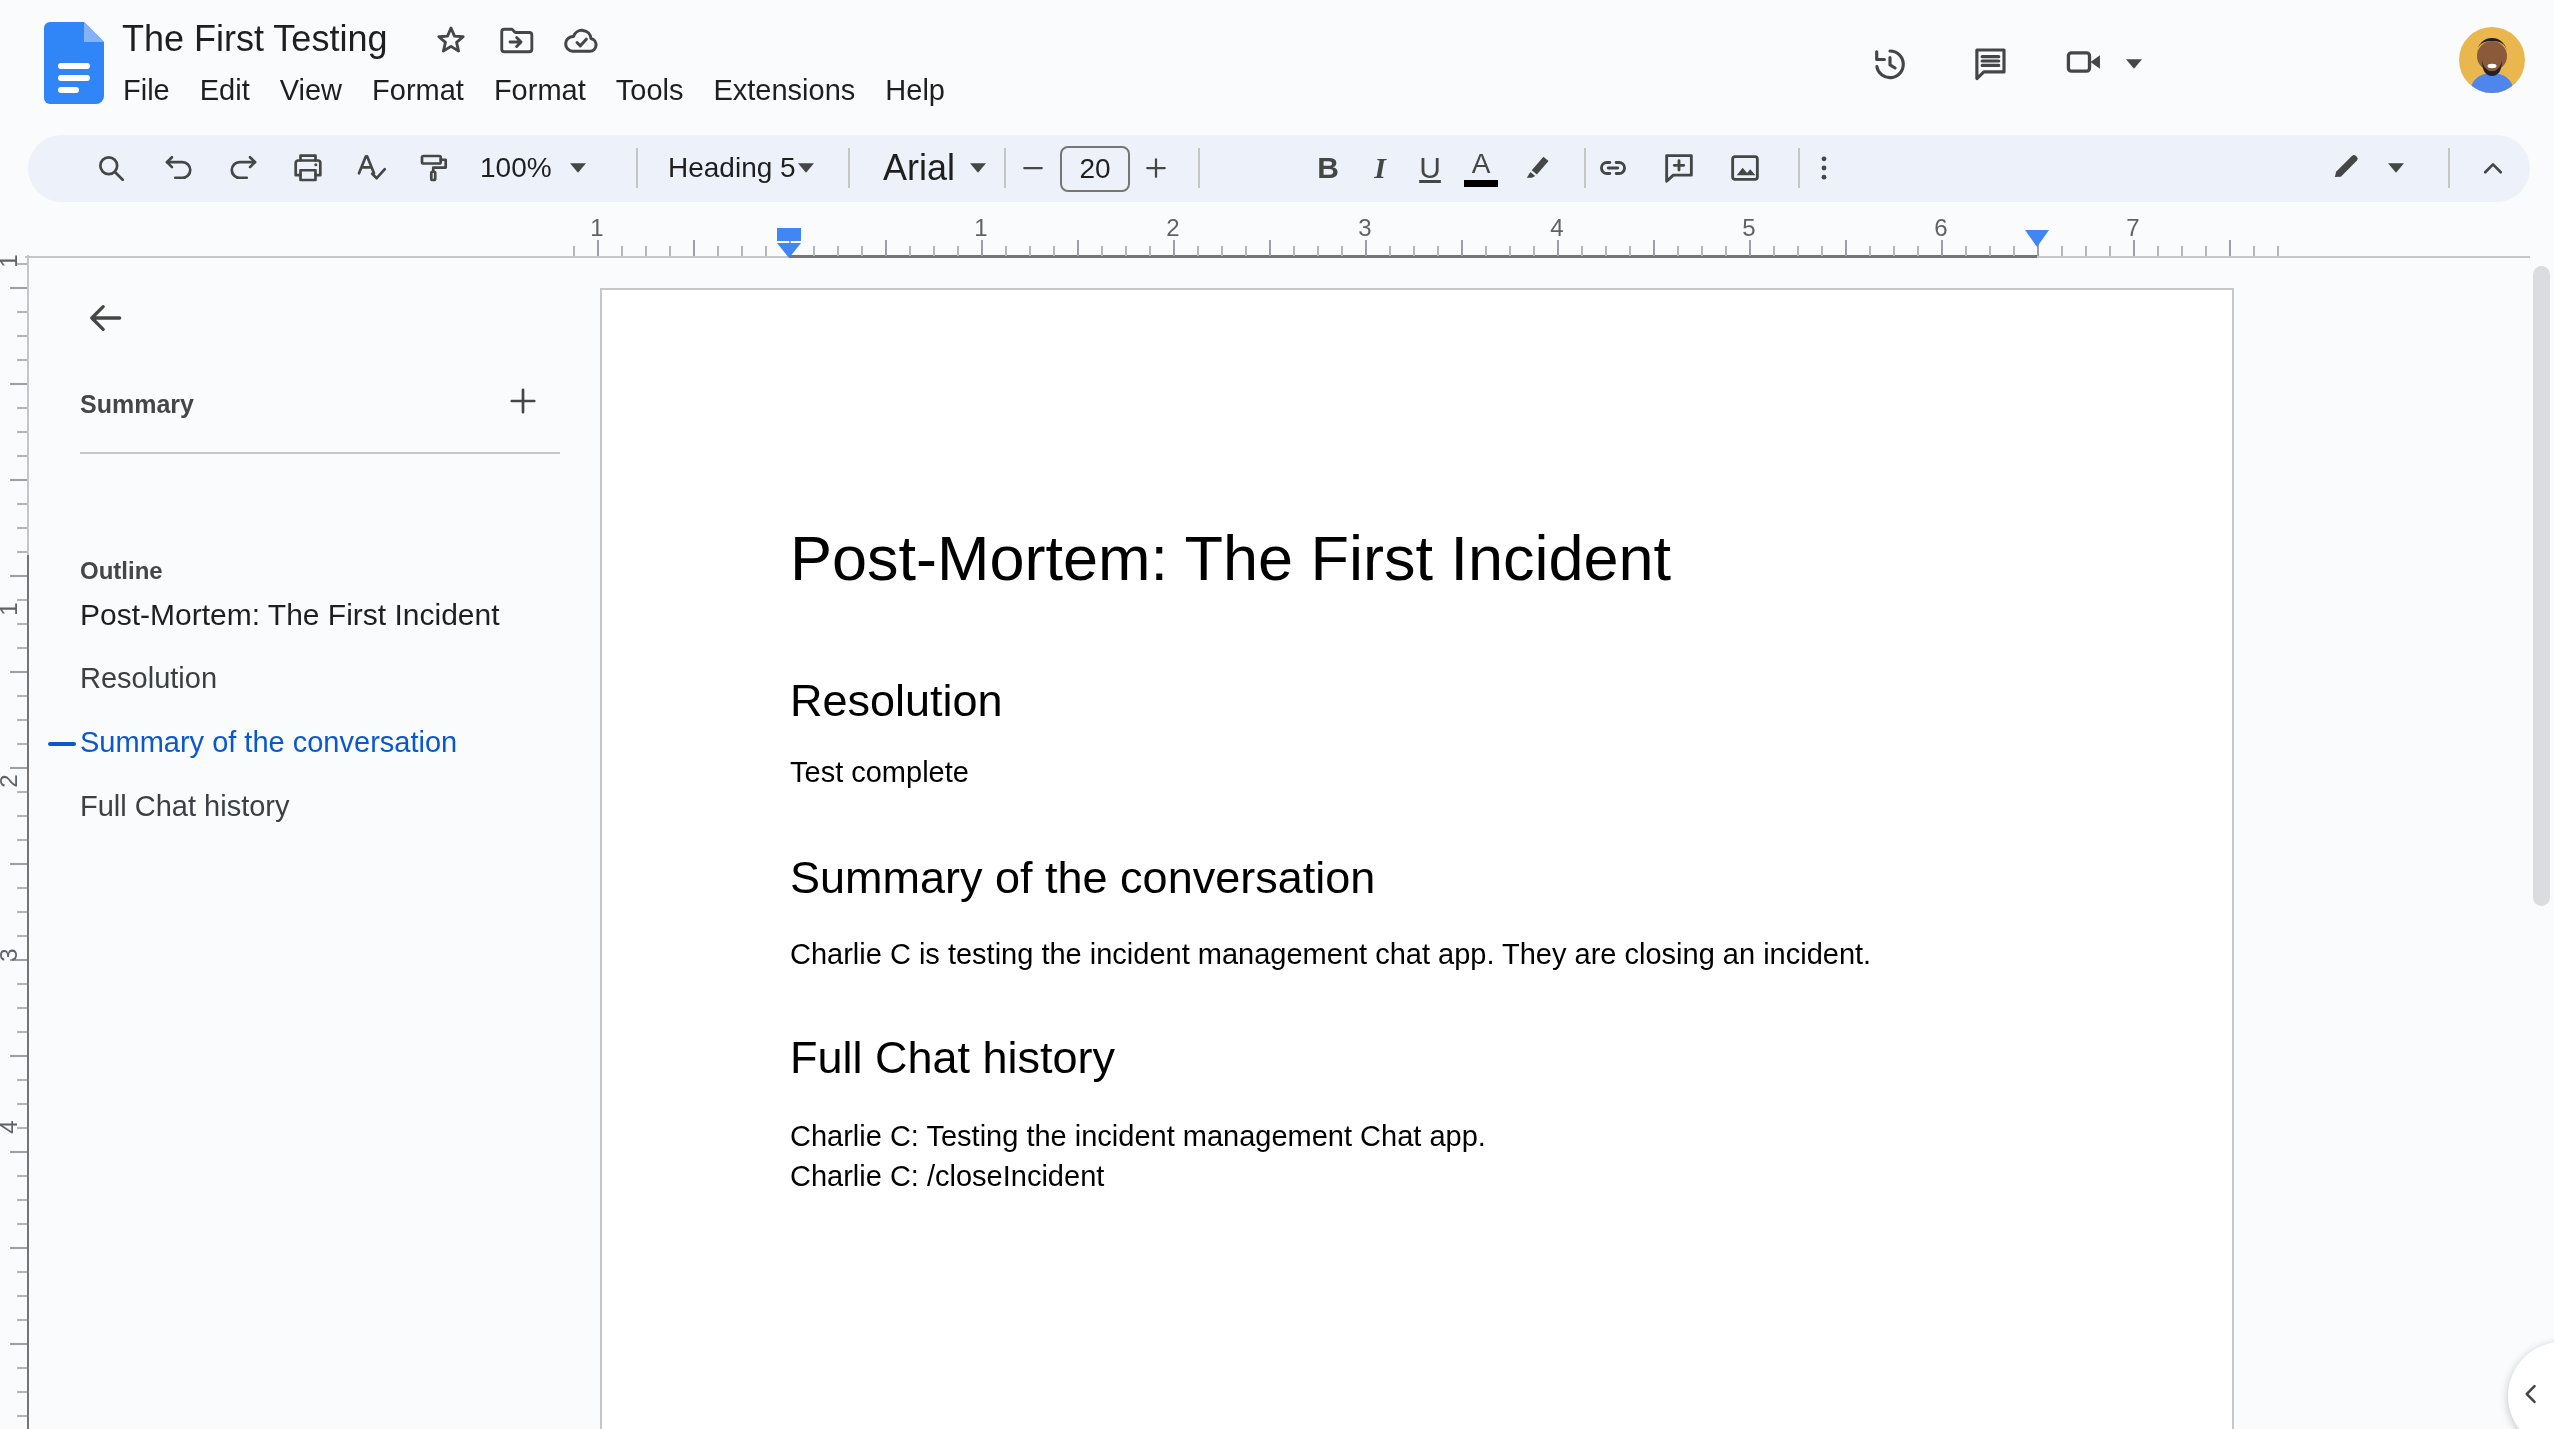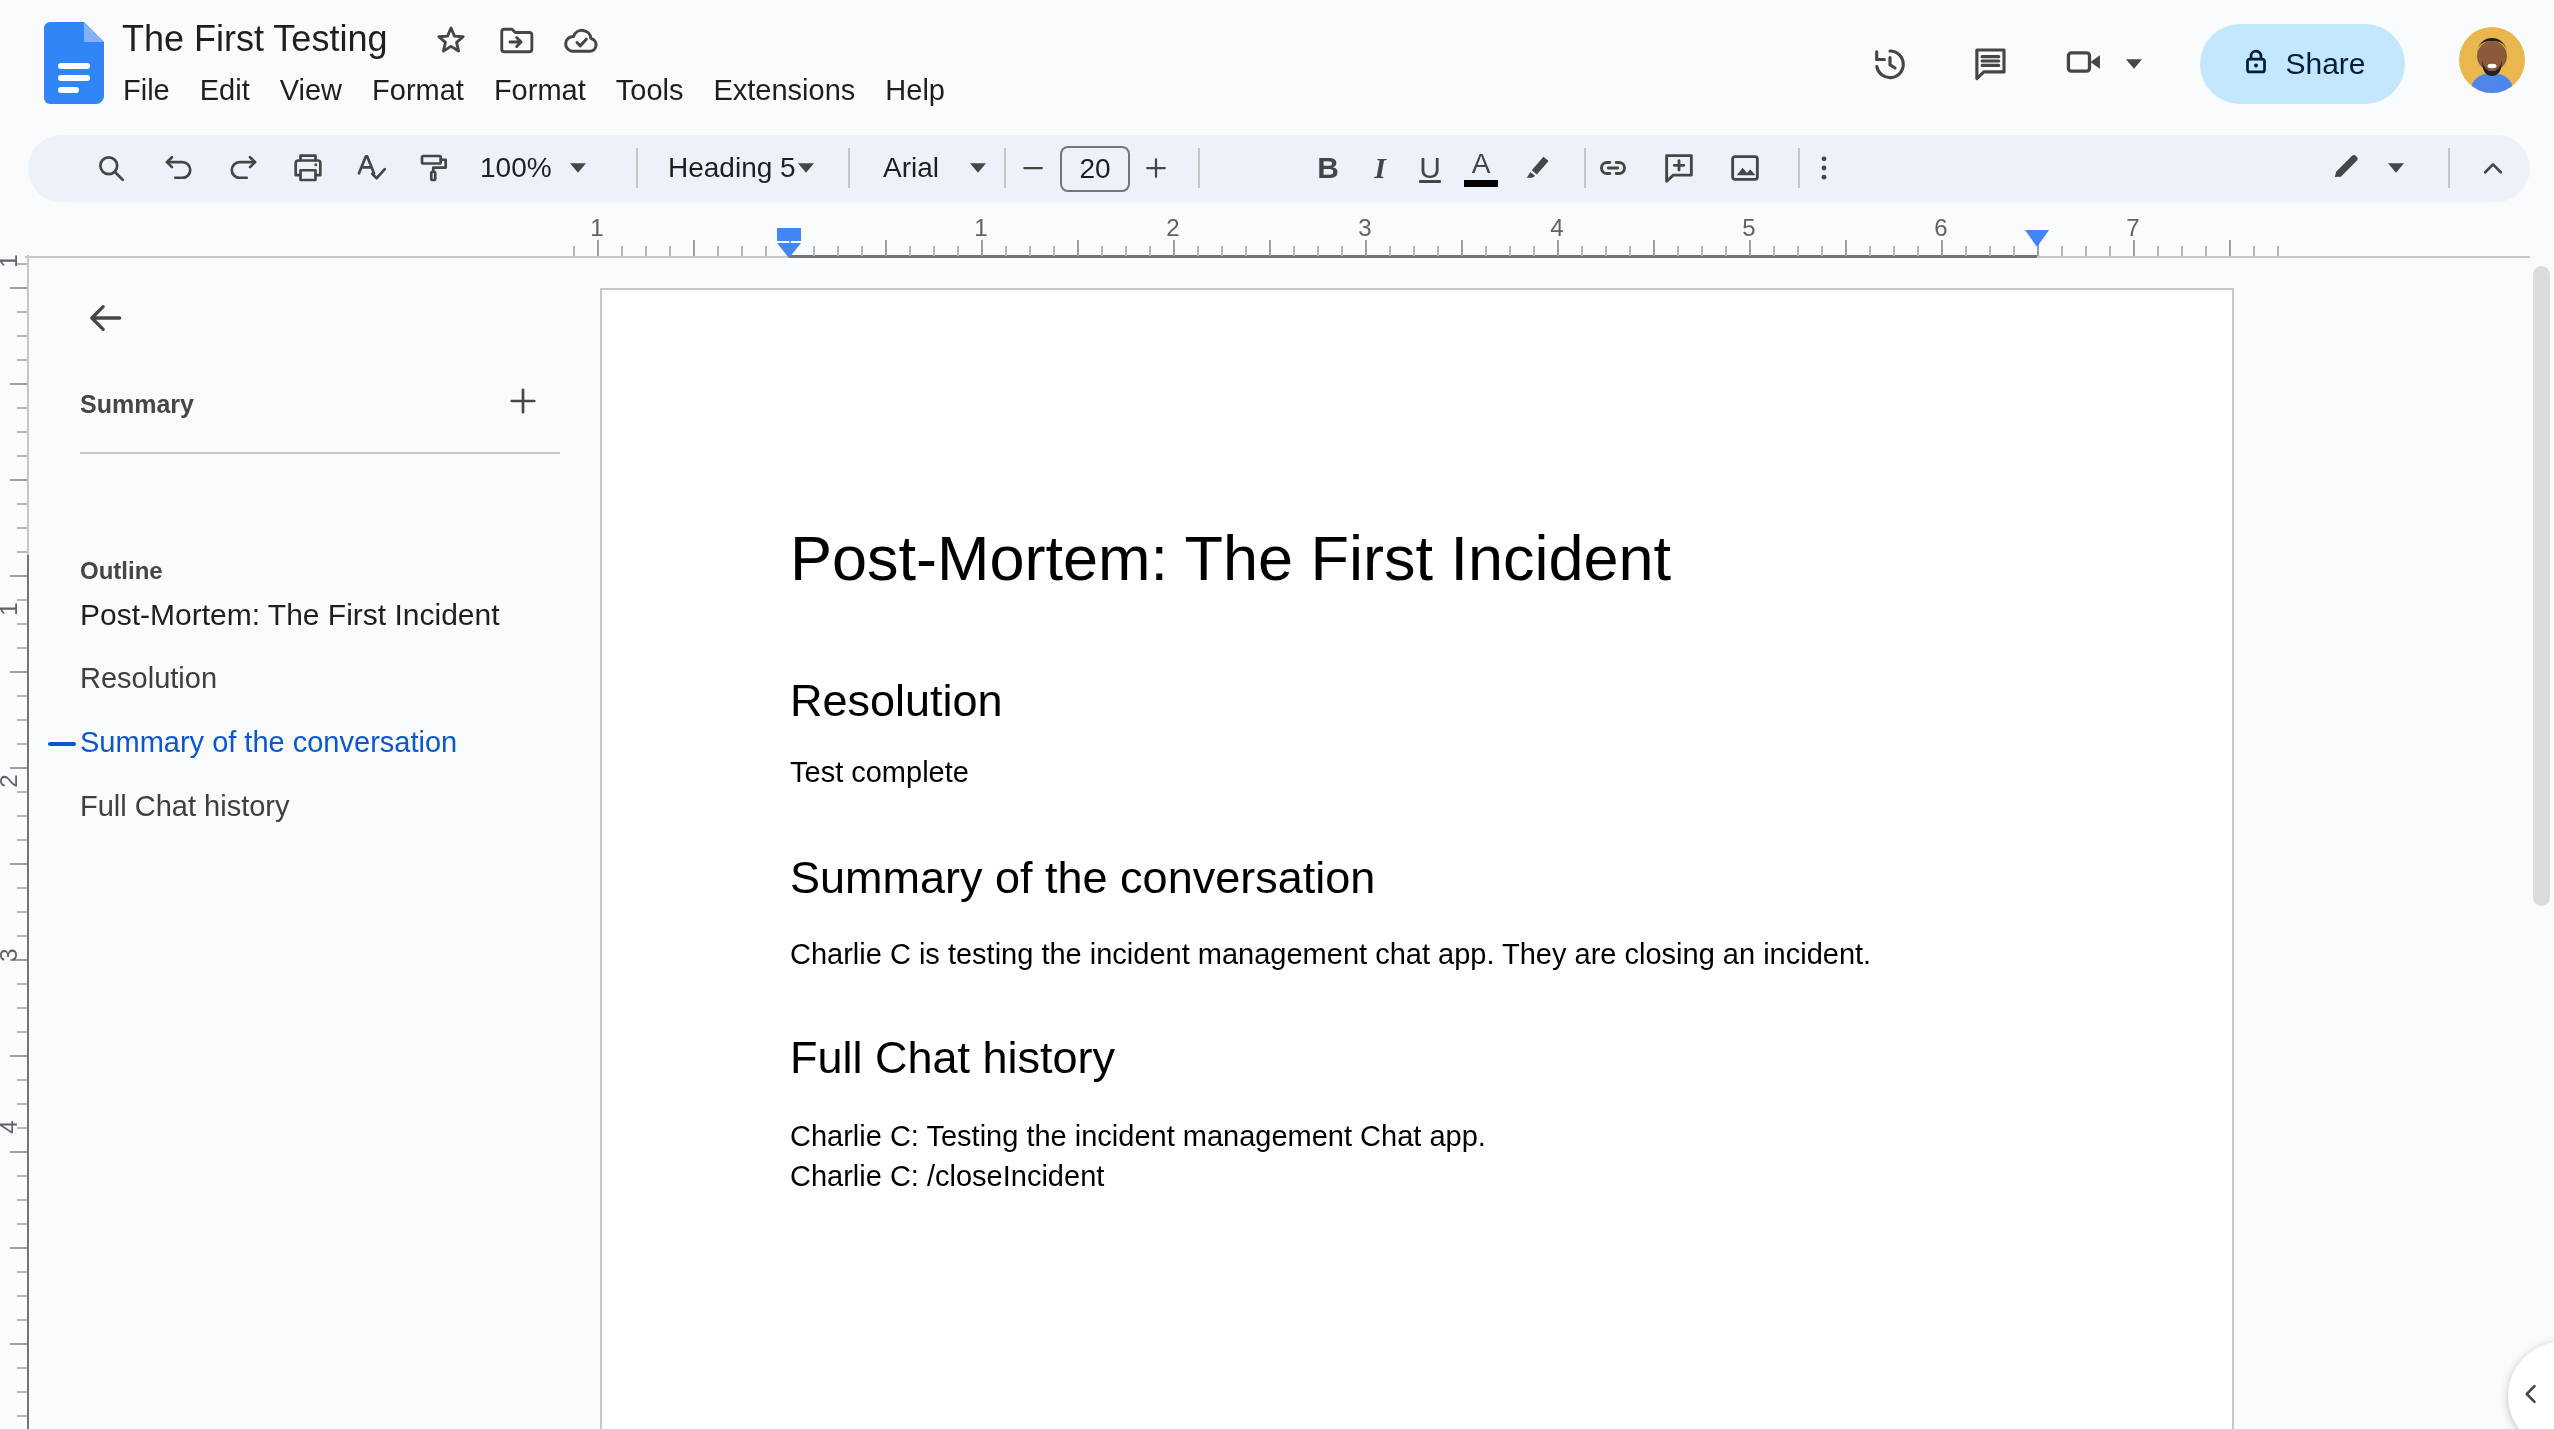--- a/index.html
+++ b/index.html
@@ -84,30 +84,20 @@
     <div class="abs row" style="left:2062px;top:36px;height:56px;">
       <span>
         <svg width="44" height="44" viewBox="0 0 24 24">
           <rect class="stroke" x="3.5" y="7" width="11.5" height="10" rx="1.6"></rect>
           <path class="fillg" d="M15.5 12l5.2-3.7v7.4z"></path>
         </svg>
       </span>
       <span class="caret" style="margin-left:18px;transform:scale(0.8);"></span>
     </div>
 
-    <div class="abs row" style="left:2200px;top:24px;width:205px;height:80px;background:#c2e7ff;border-radius:40px;justify-content:center;gap:12px;cursor:pointer;">
-      <span>
-        <svg width="34" height="34" viewBox="0 0 24 24">
-          <path d="M8.5 10V7.8a3.5 3.5 0 0 1 7 0V10" fill="none" stroke="#001d35" stroke-width="1.9"></path>
-          <rect x="6" y="10" width="12" height="9" rx="1.6" fill="none" stroke="#001d35" stroke-width="1.9"></rect>
-          <circle cx="12" cy="14.5" r="1.4" fill="#001d35"></circle>
-        </svg>
-      </span>
-      <span style="font-size:30px;color:#001d35;font-weight:500;">Share</span>
-    </div>
 
     <div class="abs" style="left:2458px;top:26px;">
       <svg width="68" height="68" viewBox="0 0 68 68">
         <defs>
             <clipPath id="avc">
               <circle cx="34" cy="34" r="33"></circle>
             </clipPath>
           </defs>
         <circle cx="34" cy="34" r="33" fill="#eab74e"></circle>
         <g clip-path="url(#avc)">
@@ -171,21 +161,21 @@
     <div class="abs tb-divider" style="left:600px;top:13px;"></div>
 
     <div class="abs row" style="left:640px;top:10px;height:46px;cursor:pointer;">
       <span style="font-size:28px;color:#1f1f1f;width:128px;">Heading 5</span>
       <span class="caret" style="transform:scale(0.8);"></span>
     </div>
 
     <div class="abs tb-divider" style="left:812px;top:13px;"></div>
 
     <div class="abs row" style="left:855px;top:10px;height:46px;cursor:pointer;">
-      <span style="font-size:28px;color:#1f1f1f;width:85px;">Arial</span>
+      <span style="font-size:36px;color:#1f1f1f;width:85px;">Arial</span>
       <span class="caret" style="transform:scale(0.8);"></span>
     </div>
 
     <div class="abs tb-divider" style="left:968px;top:13px;"></div>
 
     <div class="abs icon-btn" style="left:985px;top:10px;width:40px;">
       <svg width="30" height="30" viewBox="0 0 24 24">
           <path class="stroke" d="M5 12h14" stroke-width="2.2"></path>
         </svg>
     </div>

